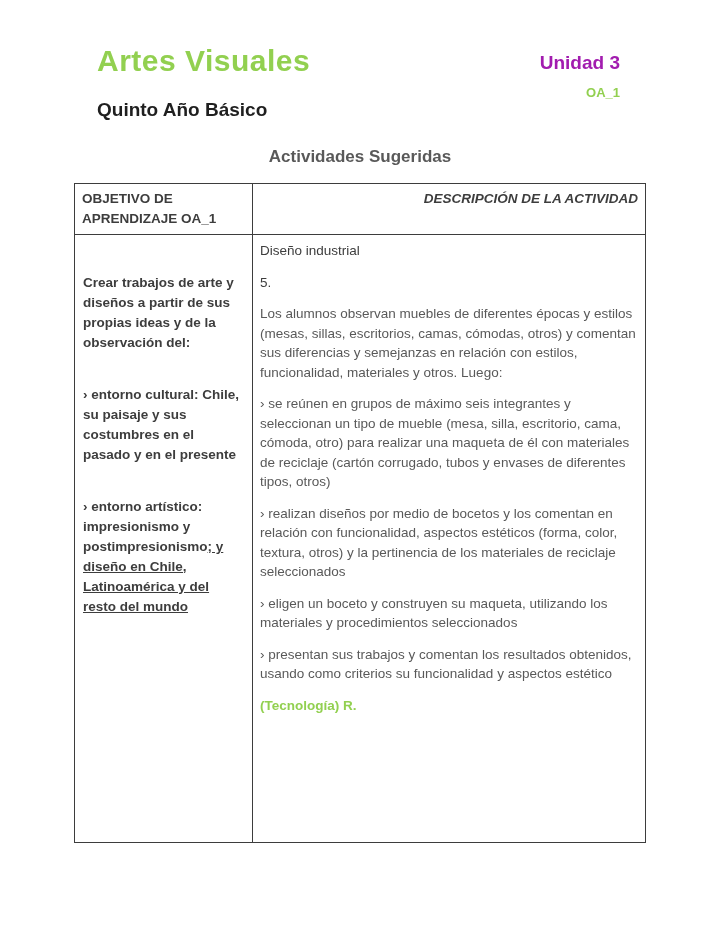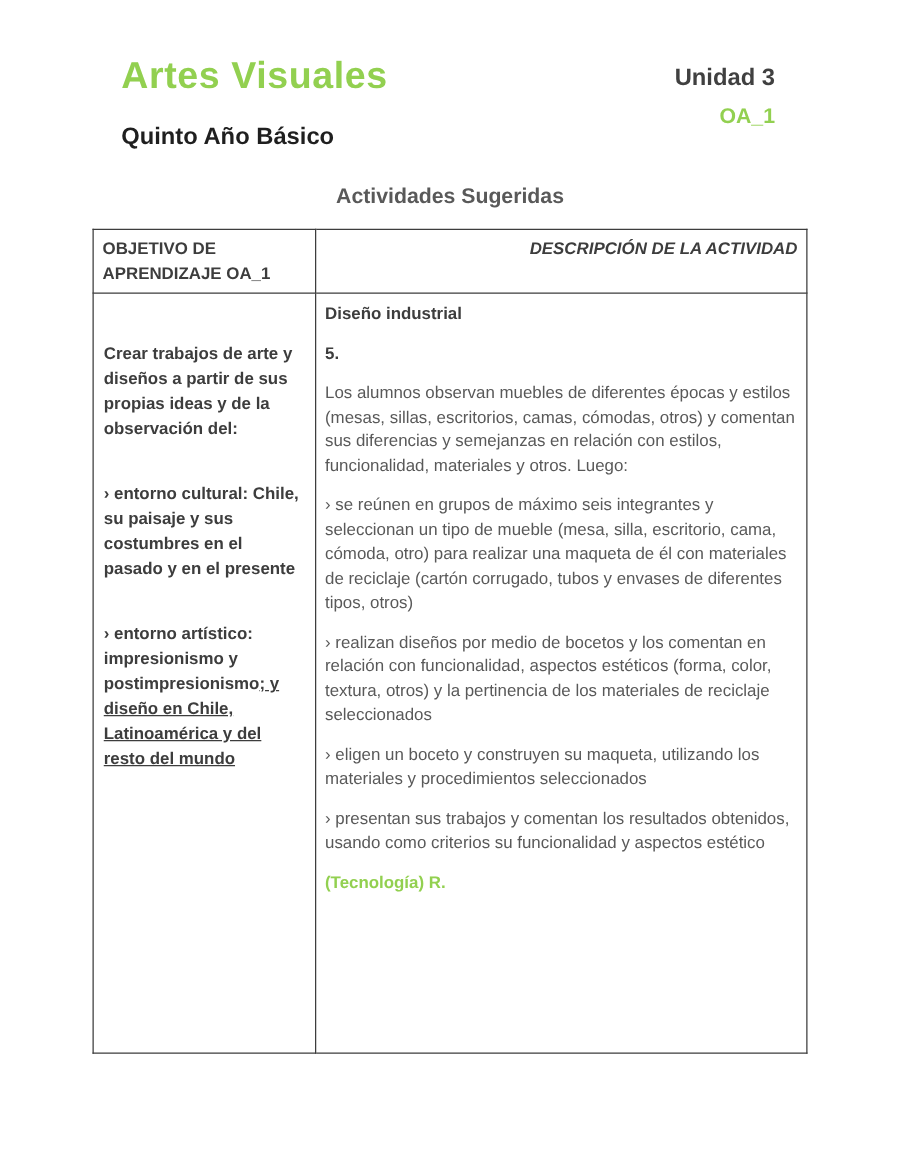--- a/index.html
+++ b/index.html
@@ -31,25 +31,25 @@
     font-size: 19px;
     font-weight: bold;
     color: #1f1f1f;
     line-height: 24px;
     margin-top: 20px;
   }
   .header-right { text-align: right; padding-top: 7px; }
   .unit-label {
     font-size: 19px;
     font-weight: bold;
-    color: #404040;
+    color: #a21caf;
     line-height: 23px;
   }
   .oa-label {
-    font-size: 17px;
+    font-size: 13px;
     font-weight: bold;
     color: #92d050;
     line-height: 23px;
     margin-top: 7px;
   }
 
   
   .activities-title {
     position: absolute;
     top: 147px; left: 0; right: 0;
@@ -95,21 +95,21 @@
   .underlined { text-decoration: underline; }
 
   
   td.activity-cell {
     padding: 6px 8px 6px 7px;
     color: #595959;
     line-height: 19.5px;
   }
   .activity-cell p { margin-bottom: 12px; }
   .activity-heading, .activity-number {
-    font-weight: bold;
+    font-weight: normal;
     color: #3d3d3d;
     margin-bottom: 10px;
   }
   .tech-tag {
     font-weight: bold;
     color: #92d050;
   }
 </style>
 </head>
 <body>

